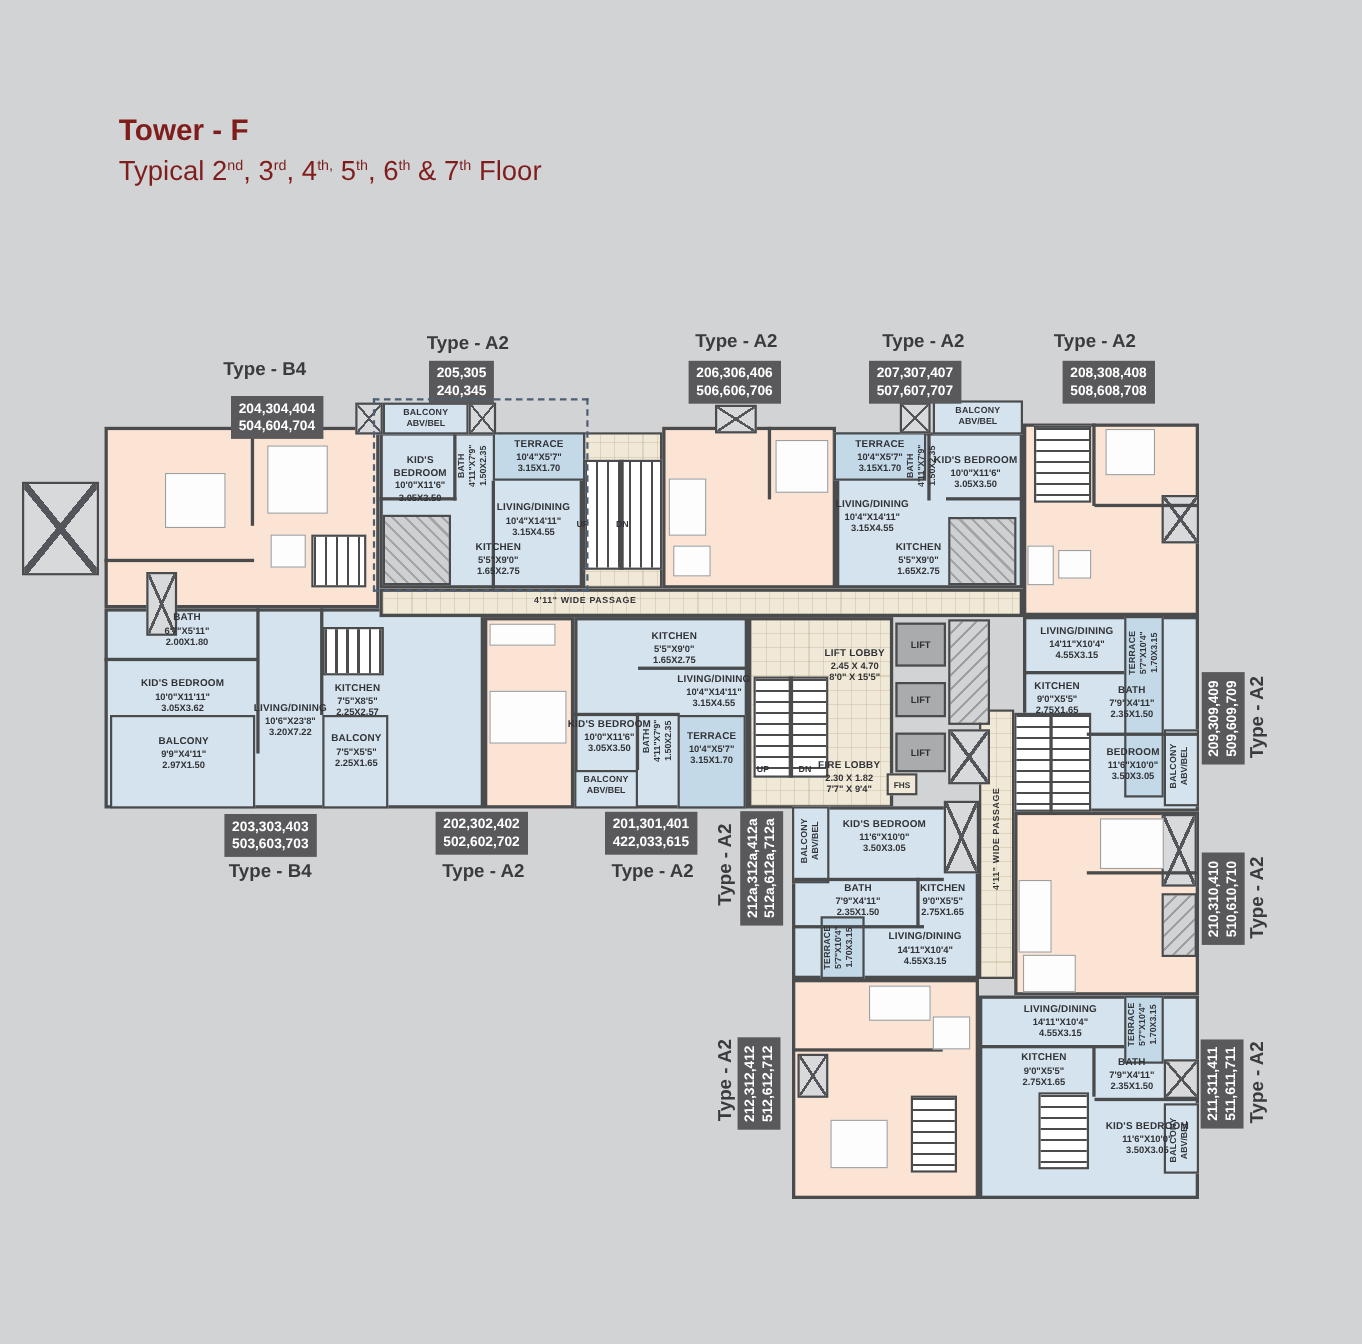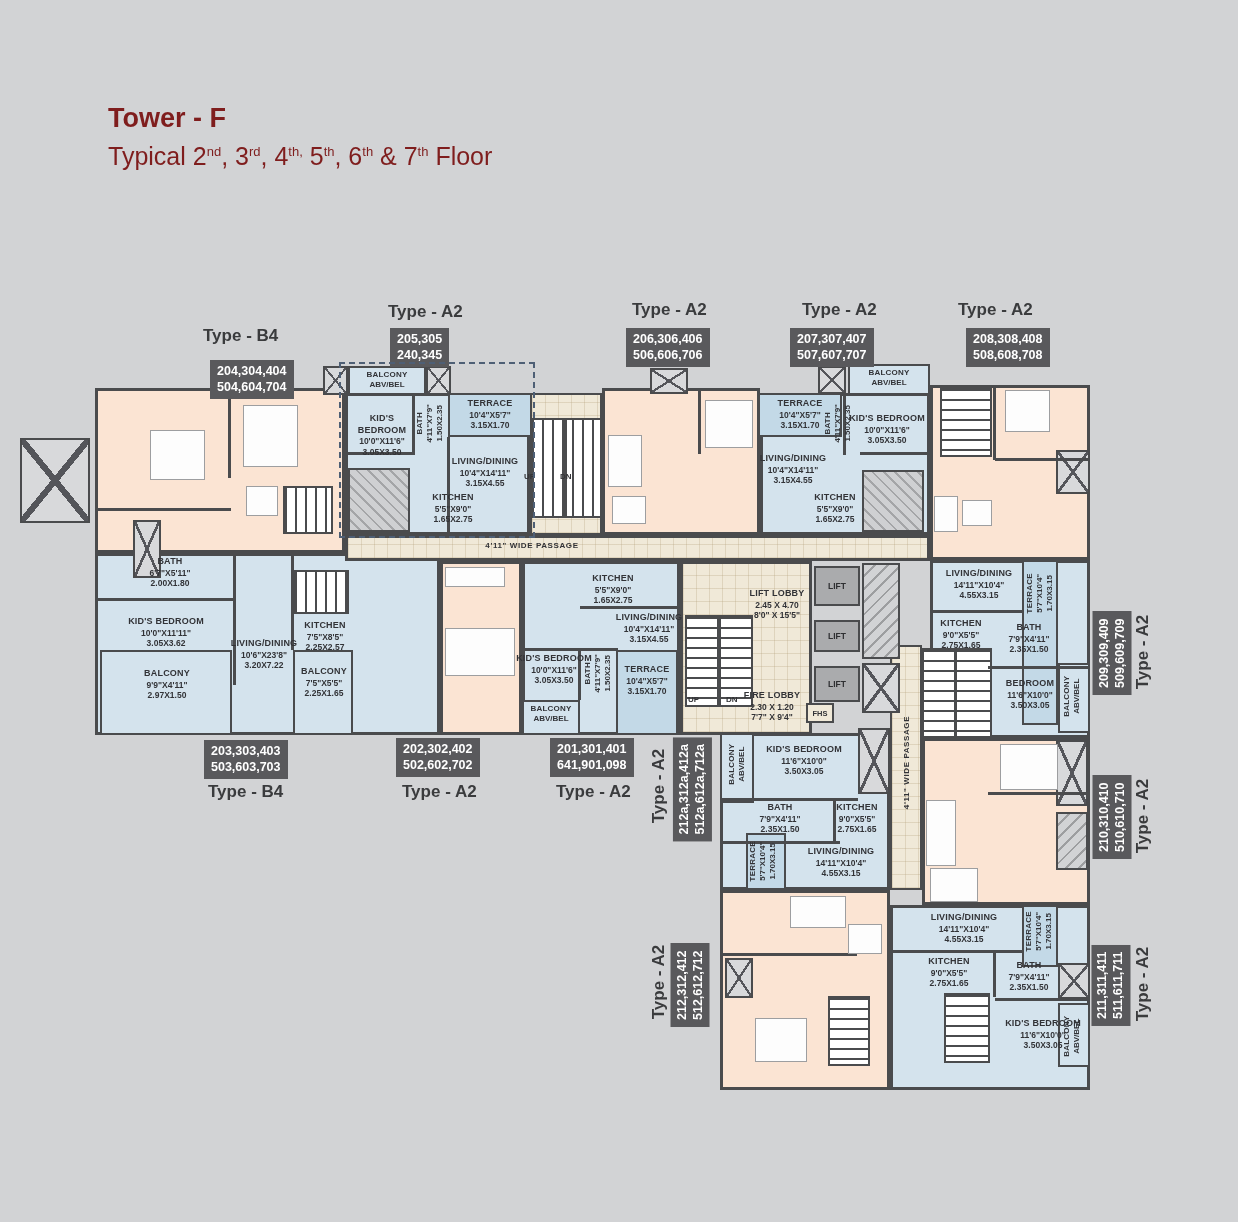--- a/index.html
+++ b/index.html
@@ -296,21 +296,21 @@
       <span class="d">ABV/BEL</span>
     </div>
 
   <div class="lbl" style="left:742px;top:588px;width:70px">
       <span class="n">LIFT LOBBY</span>
       <span class="d">2.45 X 4.70</span>
       <span class="d">8'0" X 15'5"</span>
     </div>
   <div class="lbl" style="left:736px;top:690px;width:72px">
       <span class="n">FIRE LOBBY</span>
-      <span class="d">2.30 X 1.20</span>
+      <span class="d">2.30 X 1.82</span>
       <span class="d">7'7" X 9'4"</span>
     </div>
   <div class="tiny" style="left:524px;top:472px">UP</div>
   <div class="tiny" style="left:560px;top:472px">DN</div>
   <div class="tiny" style="left:688px;top:695px">UP</div>
   <div class="tiny" style="left:726px;top:695px">DN</div>
   <div class="tiny" style="left:452px;top:541px;width:160px;text-align:center;letter-spacing:.6px">4'11" WIDE PASSAGE</div>
   <div class="tiny vl" style="left:846px;top:758px;width:120px;text-align:center;letter-spacing:.6px">4'11" WIDE PASSAGE</div>
 
   <div class="lbl" style="left:934px;top:568px;width:90px">
@@ -434,21 +434,21 @@
       <div>503,603,703</div>
     </div>
   <div class="tlab" style="left:208px;top:782px">Type - B4</div>
   <div class="badge" style="left:396px;top:738px">
       <div>202,302,402</div>
       <div>502,602,702</div>
     </div>
   <div class="tlab" style="left:402px;top:782px">Type - A2</div>
   <div class="badge" style="left:550px;top:738px">
       <div>201,301,401</div>
-      <div>641,901,098</div>
+      <div>422,033,615</div>
     </div>
   <div class="tlab" style="left:556px;top:782px">Type - A2</div>
 
   <div class="tlab vrot" style="left:622px;top:776px">Type - A2</div>
   <div class="badge vrot" style="left:640px;top:770px">
       <div>212a,312a,412a</div>
       <div>512a,612a,712a</div>
     </div>
   <div class="tlab vrot" style="left:622px;top:972px">Type - A2</div>
   <div class="badge vrot" style="left:648px;top:966px">

